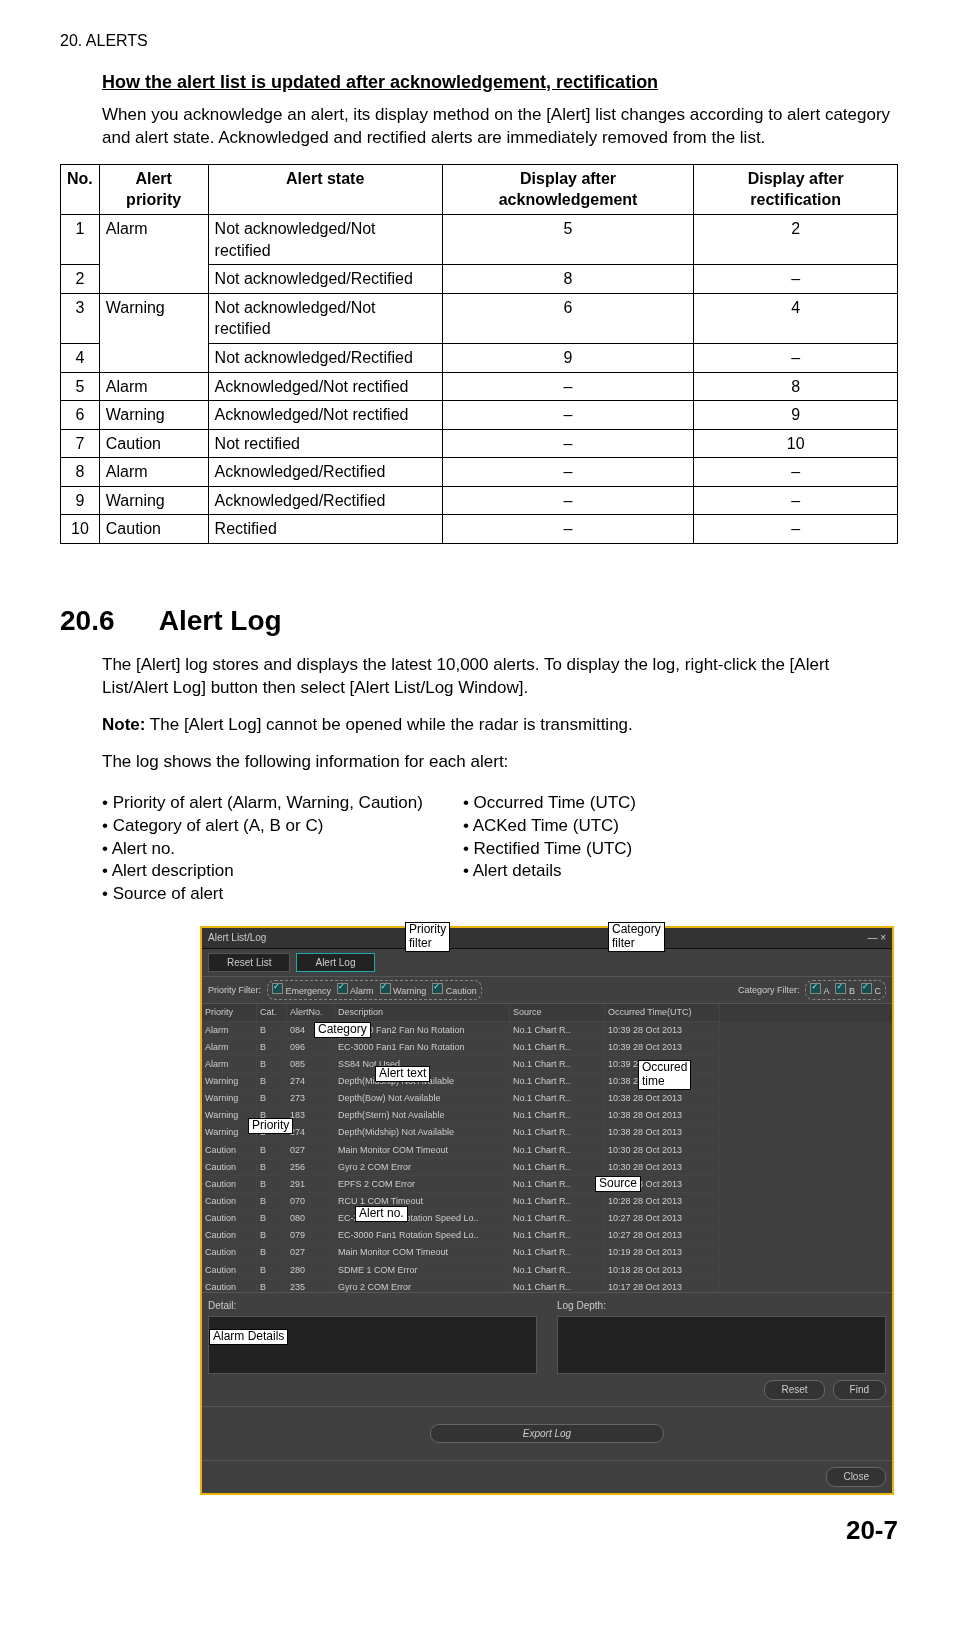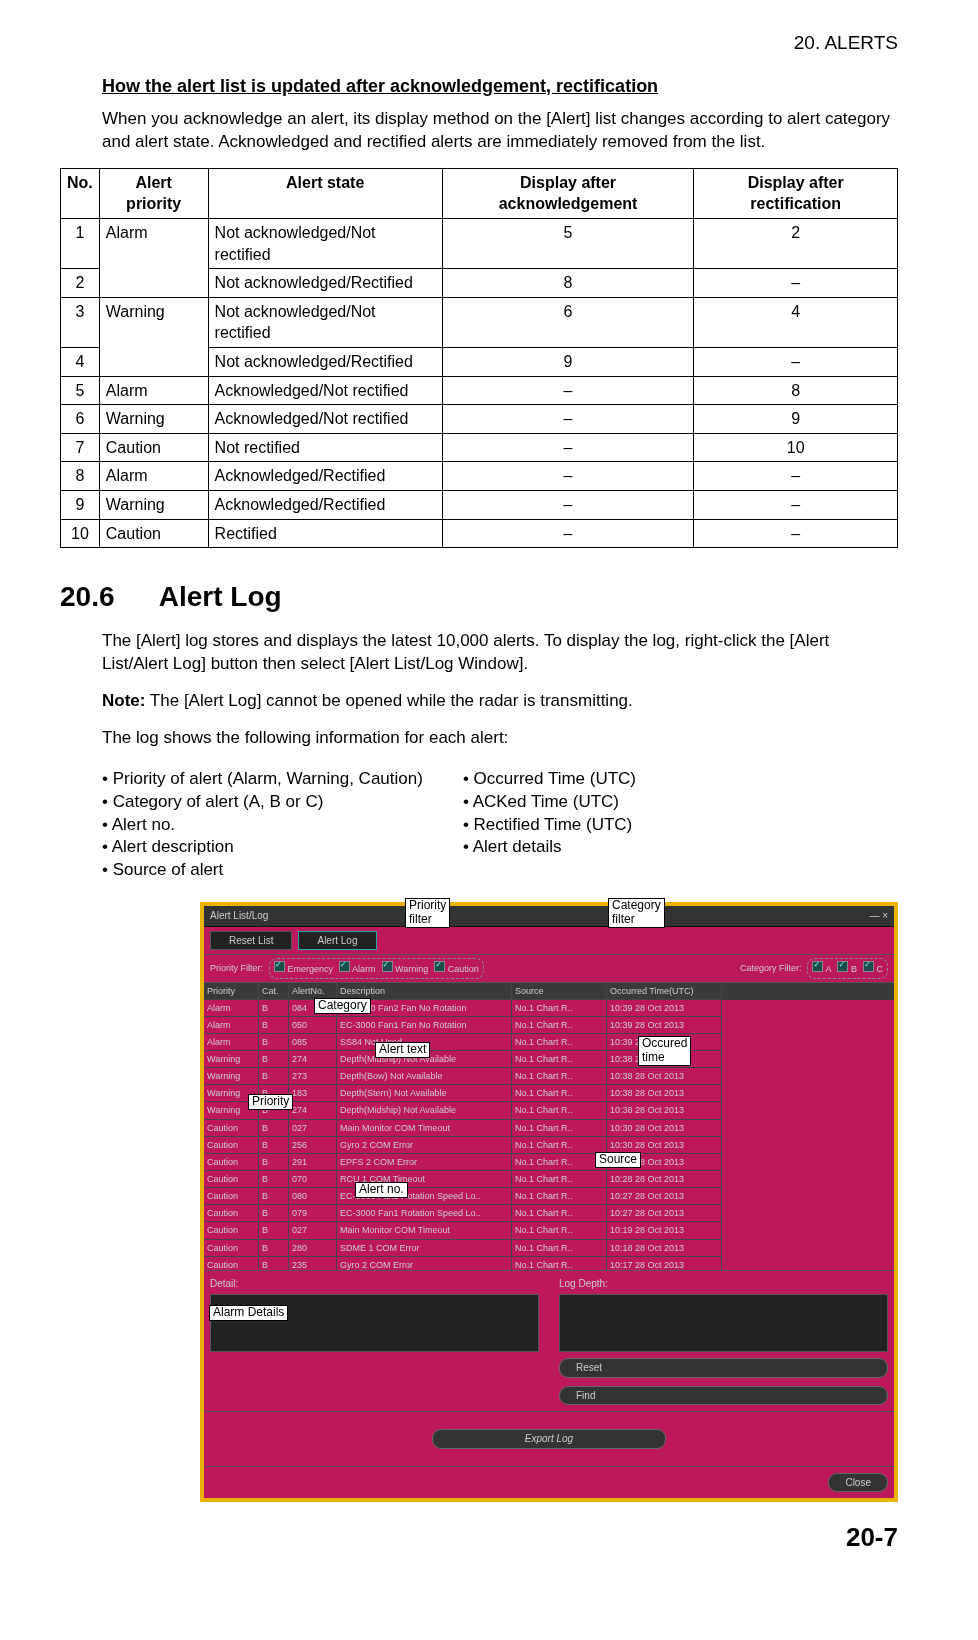--- a/index.html
+++ b/index.html
@@ -7,22 +7,21 @@
     background: #fff;
     color: #000;
     width: 978px;
     margin: 0 auto;
     padding: 30px 80px 40px 60px;
     box-sizing: border-box;
     font-size: 17px;
     line-height: 1.35;
   }
   .header-right {
-    text-align: right;
-    font-size: 19px;
+    font-size: 16px;
     margin-bottom: 18px;
   }
   .subheading {
     font-weight: bold;
     text-decoration: underline;
     font-size: 18px;
     margin-left: 42px;
     margin-bottom: 10px;
   }
   .para {
@@ -45,21 +44,21 @@
     font-weight: bold;
     text-align: center;
   }
   .alert-table td.center { text-align: center; }
   .alert-table td.num { text-align: center; }
   .section-heading {
     font-size: 28px;
     font-weight: bold;
     margin: 28px 0 14px 0;
   }
-  .section-num { display:inline-block; width: 92px; }
+  .section-num { display:inline-block; width: 92px; margin-top: 28px; }
   .note-label { font-weight: bold; }
   .info-list-wrap {
     display: flex;
     margin-left: 42px;
     gap: 40px;
     margin-bottom: 20px;
     margin-top: 18px;
   }
   .info-list { list-style: none; padding: 0; margin: 0; }
   .info-list li::before { content: "•  "; }
@@ -69,22 +68,22 @@
     font-weight: bold;
     margin-top: 18px;
   }
   
   .shot-wrap {
     margin-left: 140px;
     width: 690px;
     position: relative;
   }
   .shot {
-    background: #be185d;
-    border: 4px solid #eab308;
+    background: #404040;
+    border: 2px solid #eab308;
     color: #ccc;
     font-size: 10px;
     width: 100%;
   }
   .shot-title {
     background: #333;
     padding: 3px 6px;
     border-bottom:1px solid #111;
     display:flex;
     justify-content:space-between;
@@ -114,21 +113,21 @@
     padding:2px 3px; border-right:1px solid #444; border-bottom:1px solid #444;
     white-space:nowrap; overflow:hidden;
   }
   .grid-body { max-height: 270px; overflow:hidden; }
   .detail-area {
     display:flex; gap:20px; padding:6px; border-top:1px solid #555;
   }
   .detail-box { flex:1; }
   .detail-box h5 { margin:0 0 4px 0; font-size:10px; font-weight:normal; }
   .dbox-inner { border:1px solid #555; height:56px; background:#222; }
-  .search-btns { display:flex; gap:8px; margin-top:6px;flex-direction:column;}
+  .search-btns { display:flex; gap:8px; justify-content:flex-end; margin-top:6px;}
   .btn { border:1px solid #666; background:#333; color:#ccc; padding:2px 16px; font-size:10px; border-radius:9px;}
   .export-bar { text-align:center; padding:17px; border-top:1px solid #555;font-style:italic;}
   .close-bar { text-align:right; padding:6px; border-top:1px solid #555;}
   
   .callout {
     position:absolute;
     background:#fff;
     color:#000;
     border:1px solid #000;
     padding:0 3px;
@@ -313,21 +312,21 @@
           <div>Alarm</div>
           <div>B</div>
           <div>084</div>
           <div>EC-3000 Fan2 Fan No Rotation</div>
           <div>No.1 Chart R..</div>
           <div>10:39 28 Oct 2013</div>
         </div>
         <div class="grid-row">
           <div>Alarm</div>
           <div>B</div>
-          <div>050</div>
+          <div>096</div>
           <div>EC-3000 Fan1 Fan No Rotation</div>
           <div>No.1 Chart R..</div>
           <div>10:39 28 Oct 2013</div>
         </div>
         <div class="grid-row">
           <div>Alarm</div>
           <div>B</div>
           <div>085</div>
           <div>SS84 Not Used</div>
           <div>No.1 Chart R..</div>

